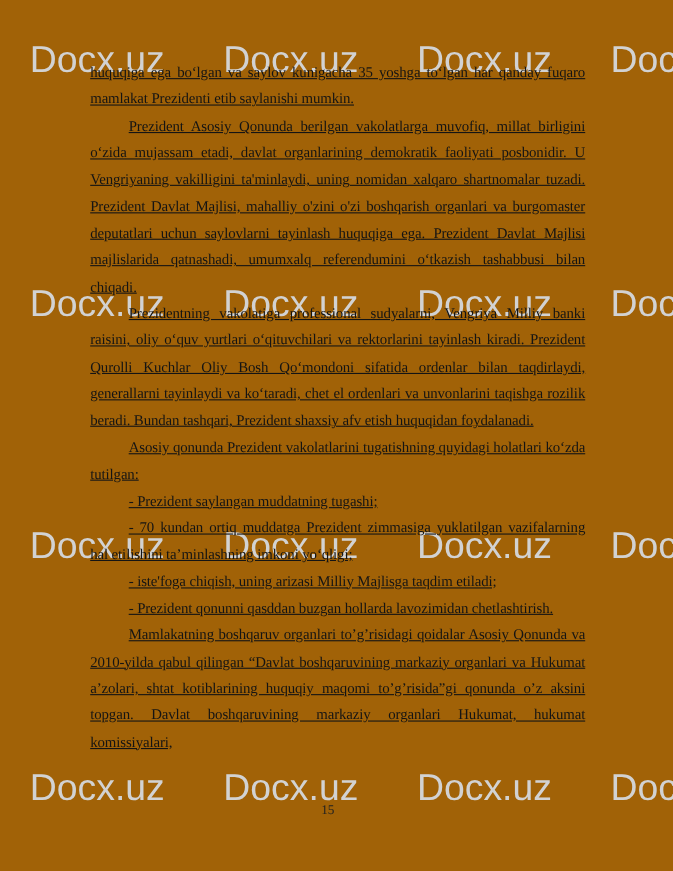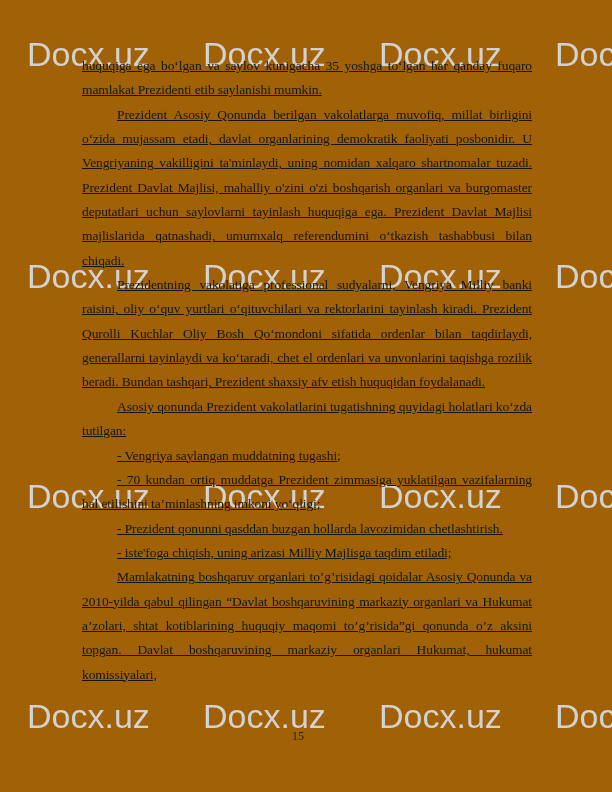--- a/index.html
+++ b/index.html
@@ -83,20 +83,20 @@
       <div class="watermark" style="top: 699px; left: 27px; color: rgb(210, 210, 210);">Docx.uz</div>
       <div class="watermark" style="top: 699px; left: 203px; color: rgb(210, 210, 210);">Docx.uz</div>
       <div class="watermark" style="top: 699px; left: 379px; color: rgb(210, 210, 210);">Docx.uz</div>
       <div class="watermark" style="top: 699px; left: 555px; color: rgb(210, 210, 210);">Docx.uz</div>
     </div>
   <div class="text-block">
       <p class="para no-indent">huquqiga ega bo‘lgan va saylov kunigacha 35 yoshga to‘lgan har qanday fuqaro mamlakat Prezidenti etib saylanishi mumkin.</p>
       <p class="para">Prezident Asosiy Qonunda berilgan vakolatlarga muvofiq, millat birligini o‘zida mujassam etadi, davlat organlarining demokratik faoliyati posbonidir. U Vengriyaning vakilligini ta'minlaydi, uning nomidan xalqaro shartnomalar tuzadi. Prezident Davlat Majlisi, mahalliy o'zini o'zi boshqarish organlari va burgomaster deputatlari uchun saylovlarni tayinlash huquqiga ega. Prezident Davlat Majlisi majlislarida qatnashadi, umumxalq referendumini o‘tkazish tashabbusi bilan chiqadi.</p>
       <p class="para">Prezidentning vakolatiga professional sudyalarni, Vengriya Milliy banki raisini, oliy o‘quv yurtlari o‘qituvchilari va rektorlarini tayinlash kiradi. Prezident Qurolli Kuchlar Oliy Bosh Qo‘mondoni sifatida ordenlar bilan taqdirlaydi, generallarni tayinlaydi va ko‘taradi, chet el ordenlari va unvonlarini taqishga rozilik beradi. Bundan tashqari, Prezident shaxsiy afv etish huquqidan foydalanadi.</p>
       <p class="para">Asosiy qonunda Prezident vakolatlarini tugatishning quyidagi holatlari ko‘zda tutilgan:</p>
-      <p class="para">- Vengriya saylangan muddatning tugashi;</p>
+      <p class="para">- Prezident saylangan muddatning tugashi;</p>
       <p class="para">- 70 kundan ortiq muddatga Prezident zimmasiga yuklatilgan vazifalarning hal etilishini ta’minlashning imkoni yo‘qligi;</p>
+      <p class="para">- iste'foga chiqish, uning arizasi Milliy Majlisga taqdim etiladi;</p>
       <p class="para">- Prezident qonunni qasddan buzgan hollarda lavozimidan chetlashtirish.</p>
-      <p class="para">- iste'foga chiqish, uning arizasi Milliy Majlisga taqdim etiladi;</p>
       <p class="para">Mamlakatning boshqaruv organlari to’g’risidagi qoidalar Asosiy Qonunda va 2010-yilda qabul qilingan “Davlat boshqaruvining markaziy organlari va Hukumat a’zolari, shtat kotiblarining huquqiy maqomi to’g’risida”gi qonunda o’z aksini topgan. Davlat boshqaruvining markaziy organlari Hukumat, hukumat komissiyalari,</p>
     </div>
   <div class="page-number">15</div>
 </div>
 
 </body></html>

